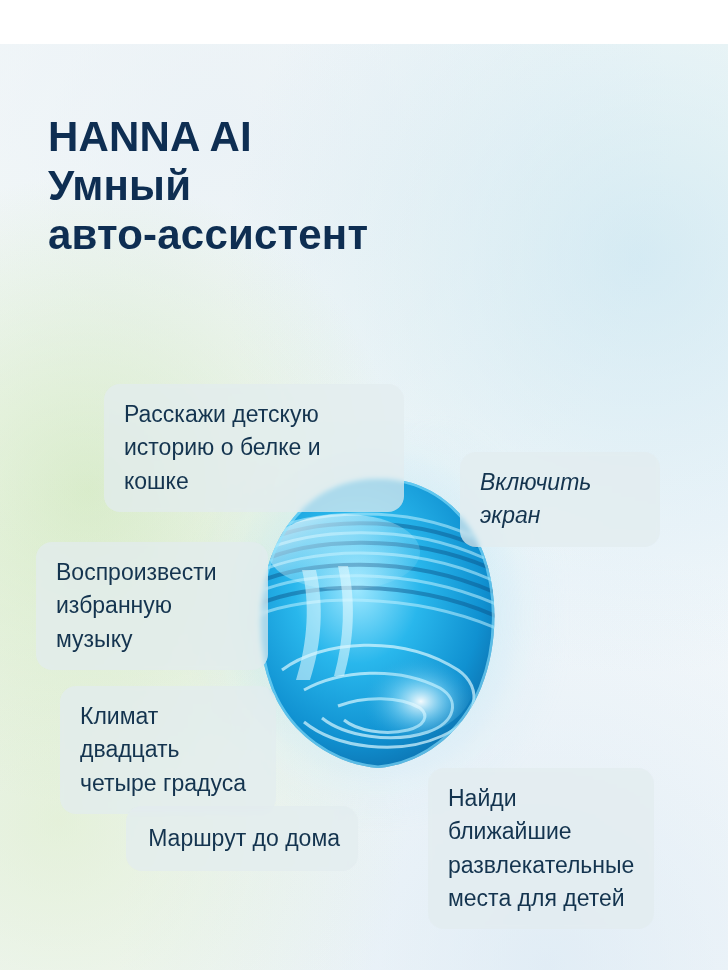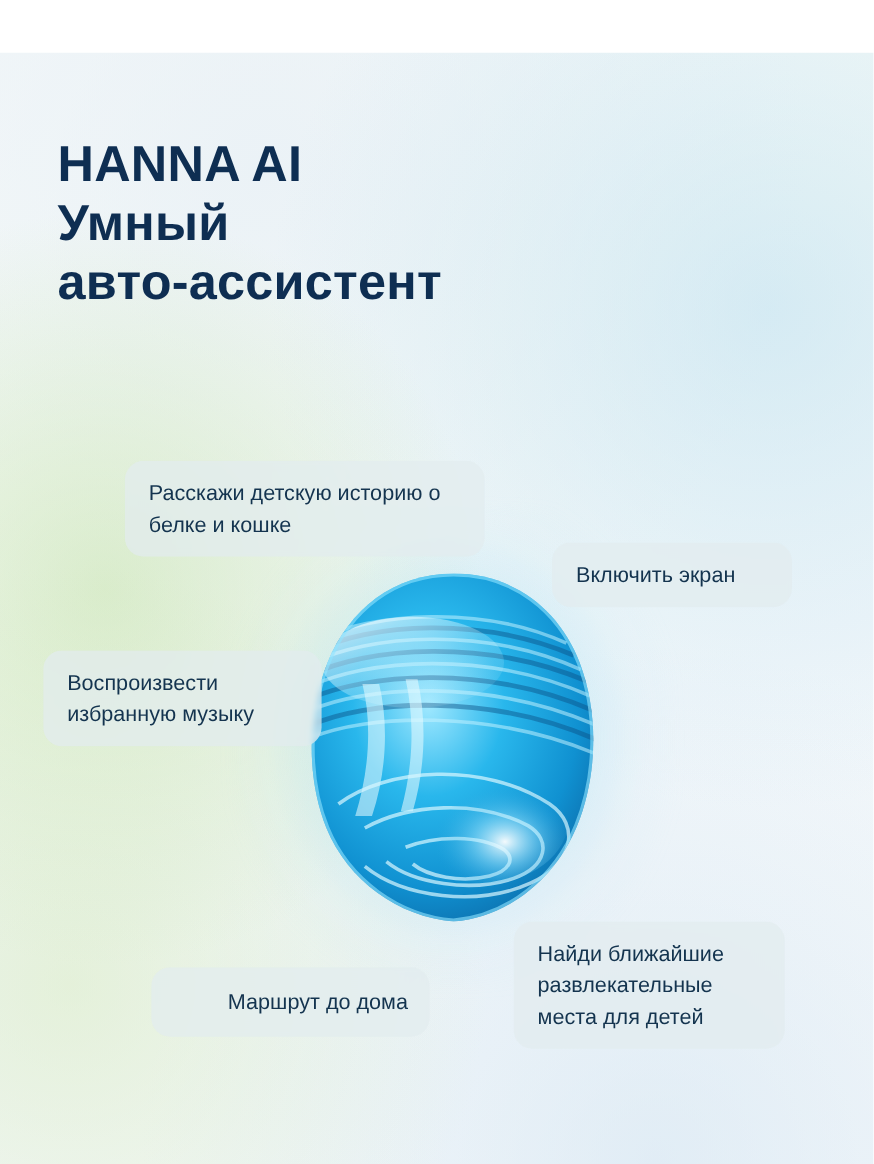--- a/index.html
+++ b/index.html
@@ -70,26 +70,26 @@
   }
 
   
   .chip {
     position: absolute;
     box-sizing: border-box;
     background: rgba(226, 235, 238, 0.72);
     color: #14344f;
     border-radius: 16px;
     padding: 14px 20px;
-    font-size: 18px;
+    font-size: 23px;
     line-height: 1.45;
     backdrop-filter: blur(2px);
   }
   .chip.c0 { left: 104px;  top: 340px;  width: 300px; }
-  .chip.c1 { left: 460px;  top: 408px;  width: 200px; }
+  .chip.c1 { left: 460px;  top: 408px;  width: 200px; font-style: italic; }
   .chip.c2 { left: 36px;   top: 498px;  width: 232px; }
   .chip.c3 { left: 488px;  top: 552px;  width: 196px; }
   .chip.c4 { left: 60px;   top: 642px;  width: 216px; }
   .chip.c5 { left: 126px;  top: 762px;  width: 232px; text-align: right; padding: 16px 18px; }
   .chip.c6 { left: 428px;  top: 724px;  width: 226px; }
 </style>
 </head>
 <body>
 
 <div class="poster">
@@ -157,16 +157,17 @@
         <ellipse cx="92" cy="78" rx="76" ry="38" fill="url(#sheen)"></ellipse>
 
         <path d="M126 4 C176 4 214 34 231 78 C247 120 246 172 229 214 C211 258 172 290 126 294 C80 290 38 260 20 216 C3 174 4 120 21 78 C39 34 76 4 126 4 Z" fill="none" stroke="#8fe4ff" stroke-opacity="0.6" stroke-width="5"></path>
       </g>
     </svg>
   </div>
 
   <div class="chip c0">Расскажи детскую историю о белке и кошке</div>
   <div class="chip c1">Включить экран</div>
   <div class="chip c2">Воспроизвести избранную музыку</div>
+  <div class="chip c4">Климат двадцать четыре градуса</div>
   <div class="chip c5">Маршрут до дома</div>
   <div class="chip c6">Найди ближайшие развлекательные места для детей</div>
 
 </div>
 
 </body></html>

